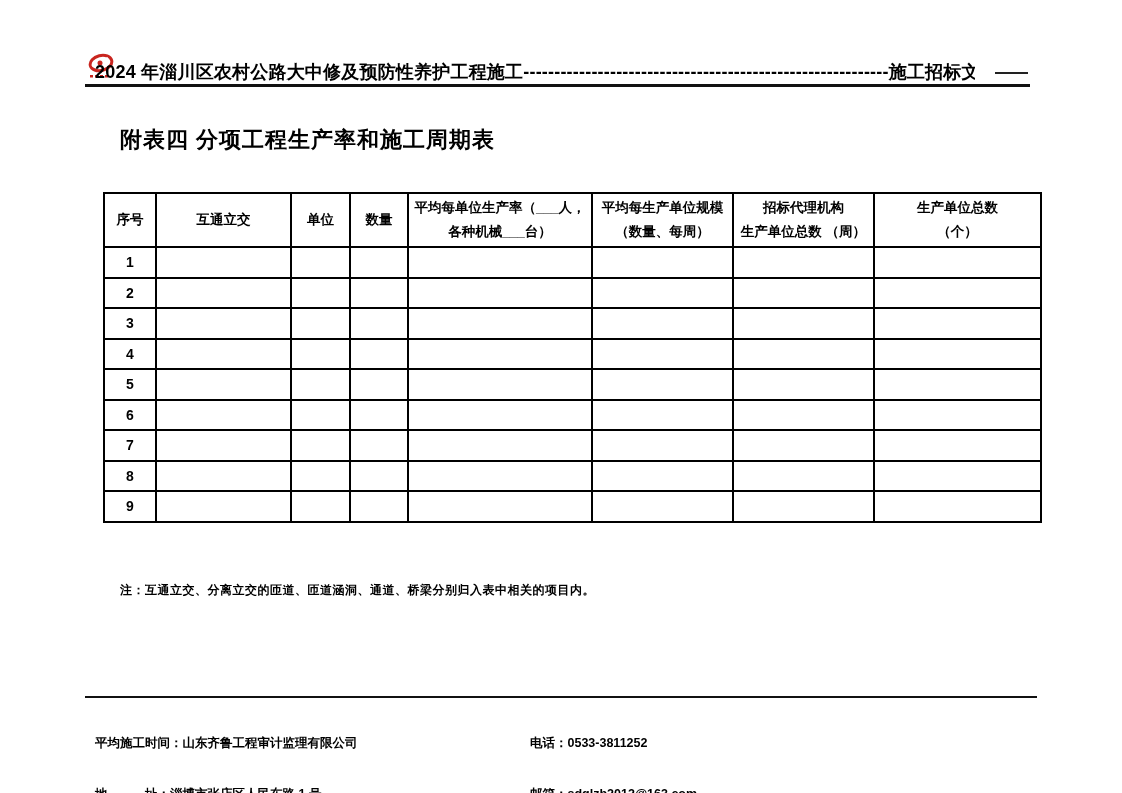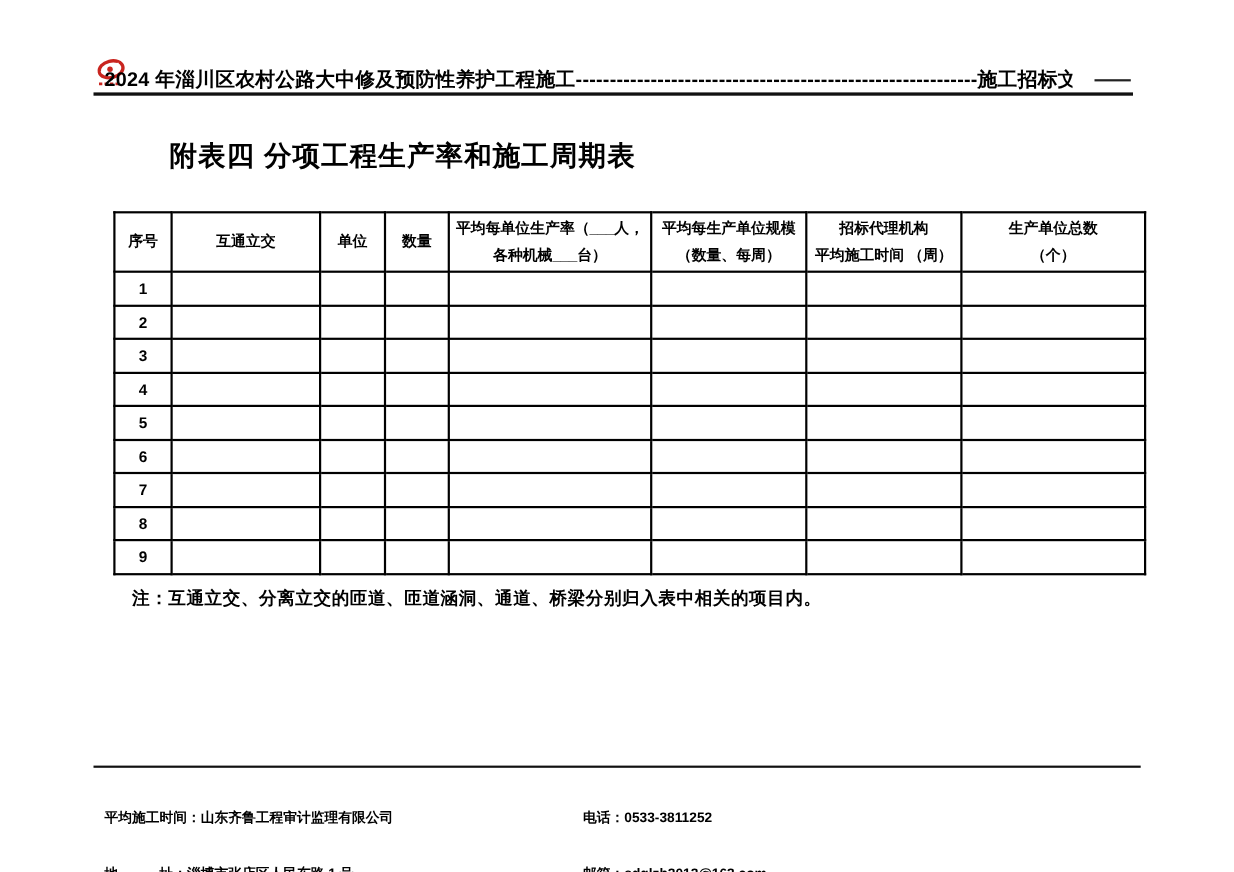--- a/index.html
+++ b/index.html
@@ -53,23 +53,22 @@
     top: 1px;
     width: 26px;
     height: 28px;
   }
 
   
   .doc-title {
     position: absolute;
     left: 120px;
     top: 125px;
-    font-size: 25px;
+    font-size: 22px;
     letter-spacing: 1px;
-    margin-left: 34px;
   }
 
   
   table.main {
     position: absolute;
     left: 103px;
     top: 192px;
     border-collapse: collapse;
     table-layout: fixed;
     width: 937px;
@@ -90,22 +89,22 @@
   table.main th span { display: block; }
   table.main td {
     height: 28.5px;
     font-size: 14px;
   }
 
   
   .note {
     position: absolute;
     left: 120px;
-    top: 534px;
-    font-size: 16px;
+    top: 582px;
+    font-size: 12px;
     letter-spacing: 0.5px;
   }
 
   
   .footer-rule {
     position: absolute;
     left: 85px;
     top: 696px;
     width: 952px;
     height: 1.5px;
@@ -177,21 +176,21 @@
         <th>
             <span>平均每单位生产率（___人，</span>
             <span>各种机械___台）</span>
           </th>
         <th>
             <span>平均每生产单位规模</span>
             <span>（数量、每周）</span>
           </th>
         <th>
             <span>招标代理机构</span>
-            <span>平均施工时间 （周）</span>
+            <span>生产单位总数 （周）</span>
           </th>
         <th>
             <span>生产单位总数</span>
             <span>（个）</span>
           </th>
       </tr>
     </thead>
     <tbody>
       <tr>
           <td>1</td>

